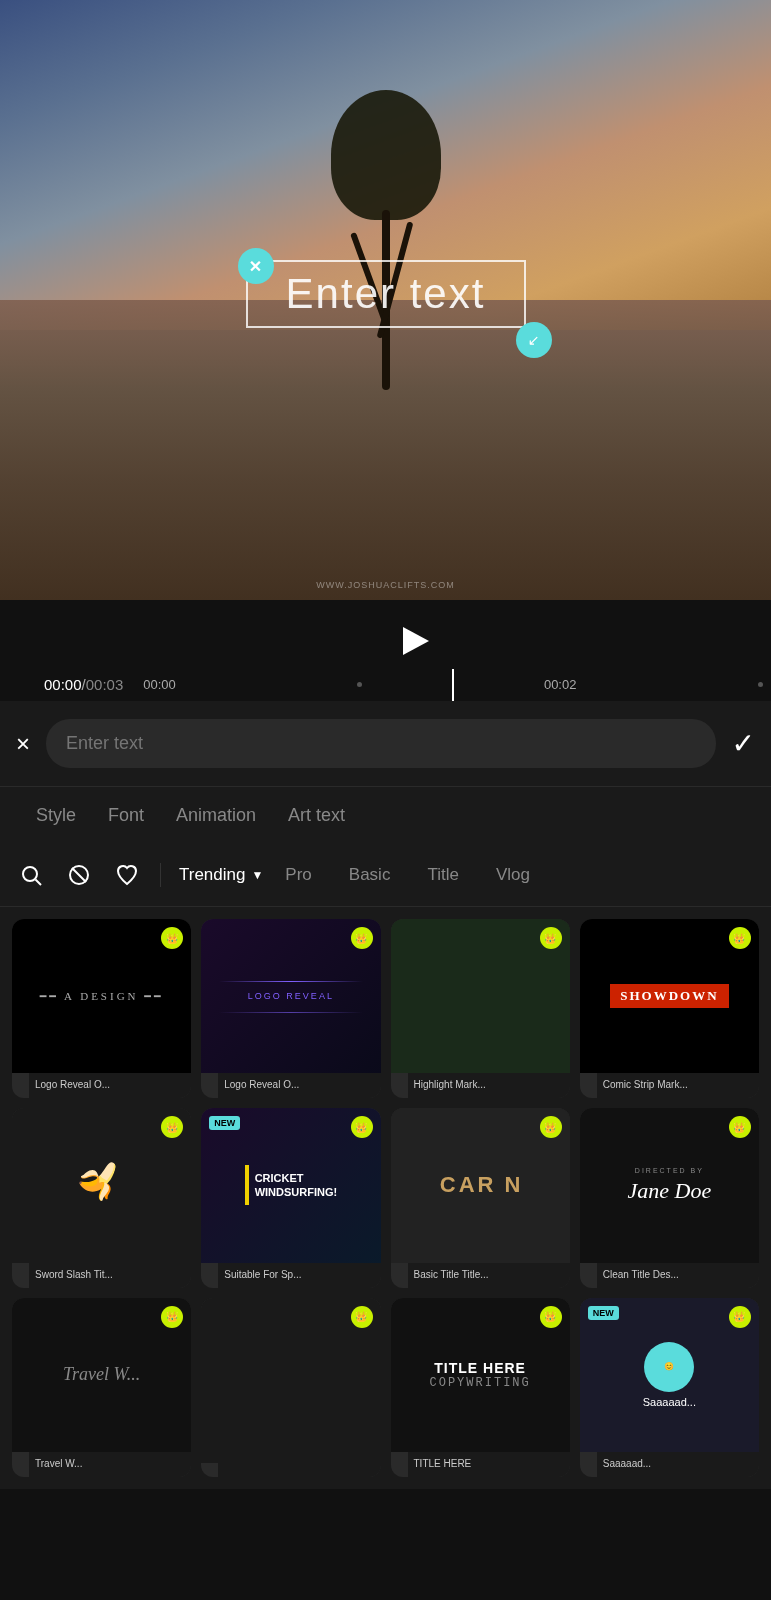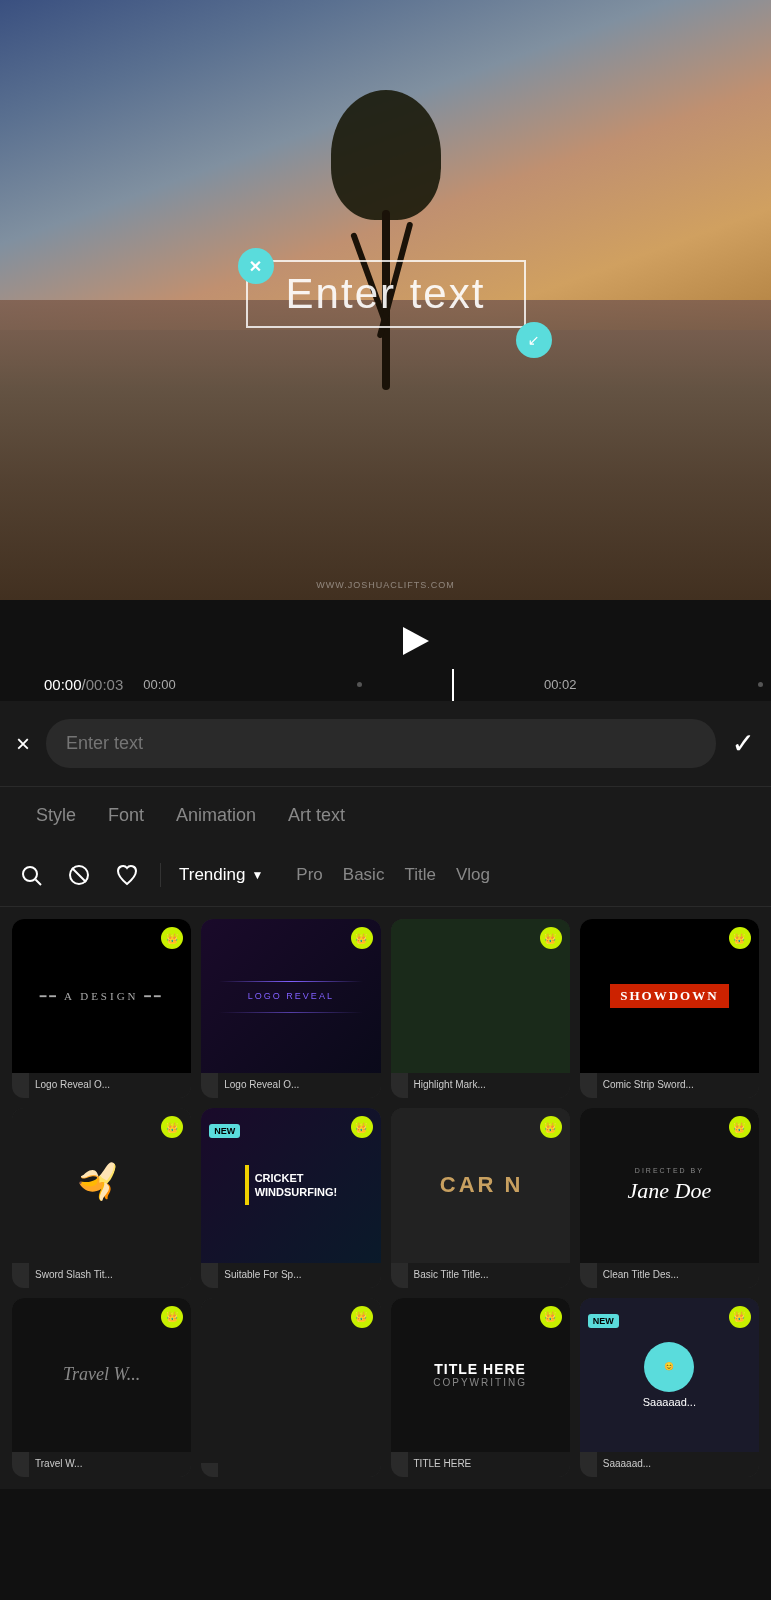--- a/index.html
+++ b/index.html
@@ -325,22 +325,22 @@
       font-size: 17px;
       color: #fff;
       font-weight: 500;
     }
     .chevron-down {
       font-size: 12px;
       color: #fff;
     }
     .filter-options {
       display: flex;
-      gap: 20px;
-      margin-left: 15px;
+      gap: 37px;
+      margin-left: 4px;
       align-items: center;
     }
     .filter-option {
       font-size: 17px;
       color: #888;
       cursor: pointer;
     }
 
     
     .template-grid {
@@ -389,21 +389,21 @@
       background: #c8f000;
       border-radius: 50%;
       display: flex;
       align-items: center;
       justify-content: center;
       font-size: 10px;
       z-index: 5;
     }
     .new-badge {
       position: absolute;
-      top: 16px;
+      top: 8px;
       left: 8px;
       background: #5adcdc;
       color: #000;
       font-size: 9px;
       font-weight: bold;
       padding: 2px 5px;
       border-radius: 3px;
       z-index: 5;
     }
 
@@ -529,24 +529,25 @@
       background: #111;
     }
     .title-here-main {
       font-size: 14px;
       font-weight: 900;
       color: #fff;
       letter-spacing: 1px;
       text-align: center;
     }
     .title-here-sub {
-      font-size: 10px;
+      font-size: 12px;
       color: #888;
       letter-spacing: 2px;
       text-align: left;
+      font-family: Liberation Mono, monospace;
     }
     .thumb-saaaaa {
       background: #1a1a2a;
       align-items: center;
       justify-content: center;
     }
     .saaaaa-circle {
       width: 50px;
       height: 50px;
       background: #5adcdc;
@@ -691,21 +692,21 @@
       <div class="crown-badge">👑</div>
     </div>
     <div class="template-label">Highlight Mark...</div>
   </div>
 
   <div class="template-card">
     <div class="template-thumb thumb-comic" style="display:flex; align-items:center; justify-content:center;">
       <div class="showdown-text">SHOWDOWN</div>
       <div class="crown-badge">👑</div>
     </div>
-    <div class="template-label">Comic Strip Sword...</div>
+    <div class="template-label">Comic Strip Mark...</div>
   </div>
 
   <div class="template-card">
     <div class="template-thumb thumb-sword" style="display:flex; align-items:center; justify-content:center;">
       <span class="sword-feather">🍌</span>
       <div class="crown-badge">👑</div>
     </div>
     <div class="template-label">Sword Slash Tit...</div>
   </div>
 

